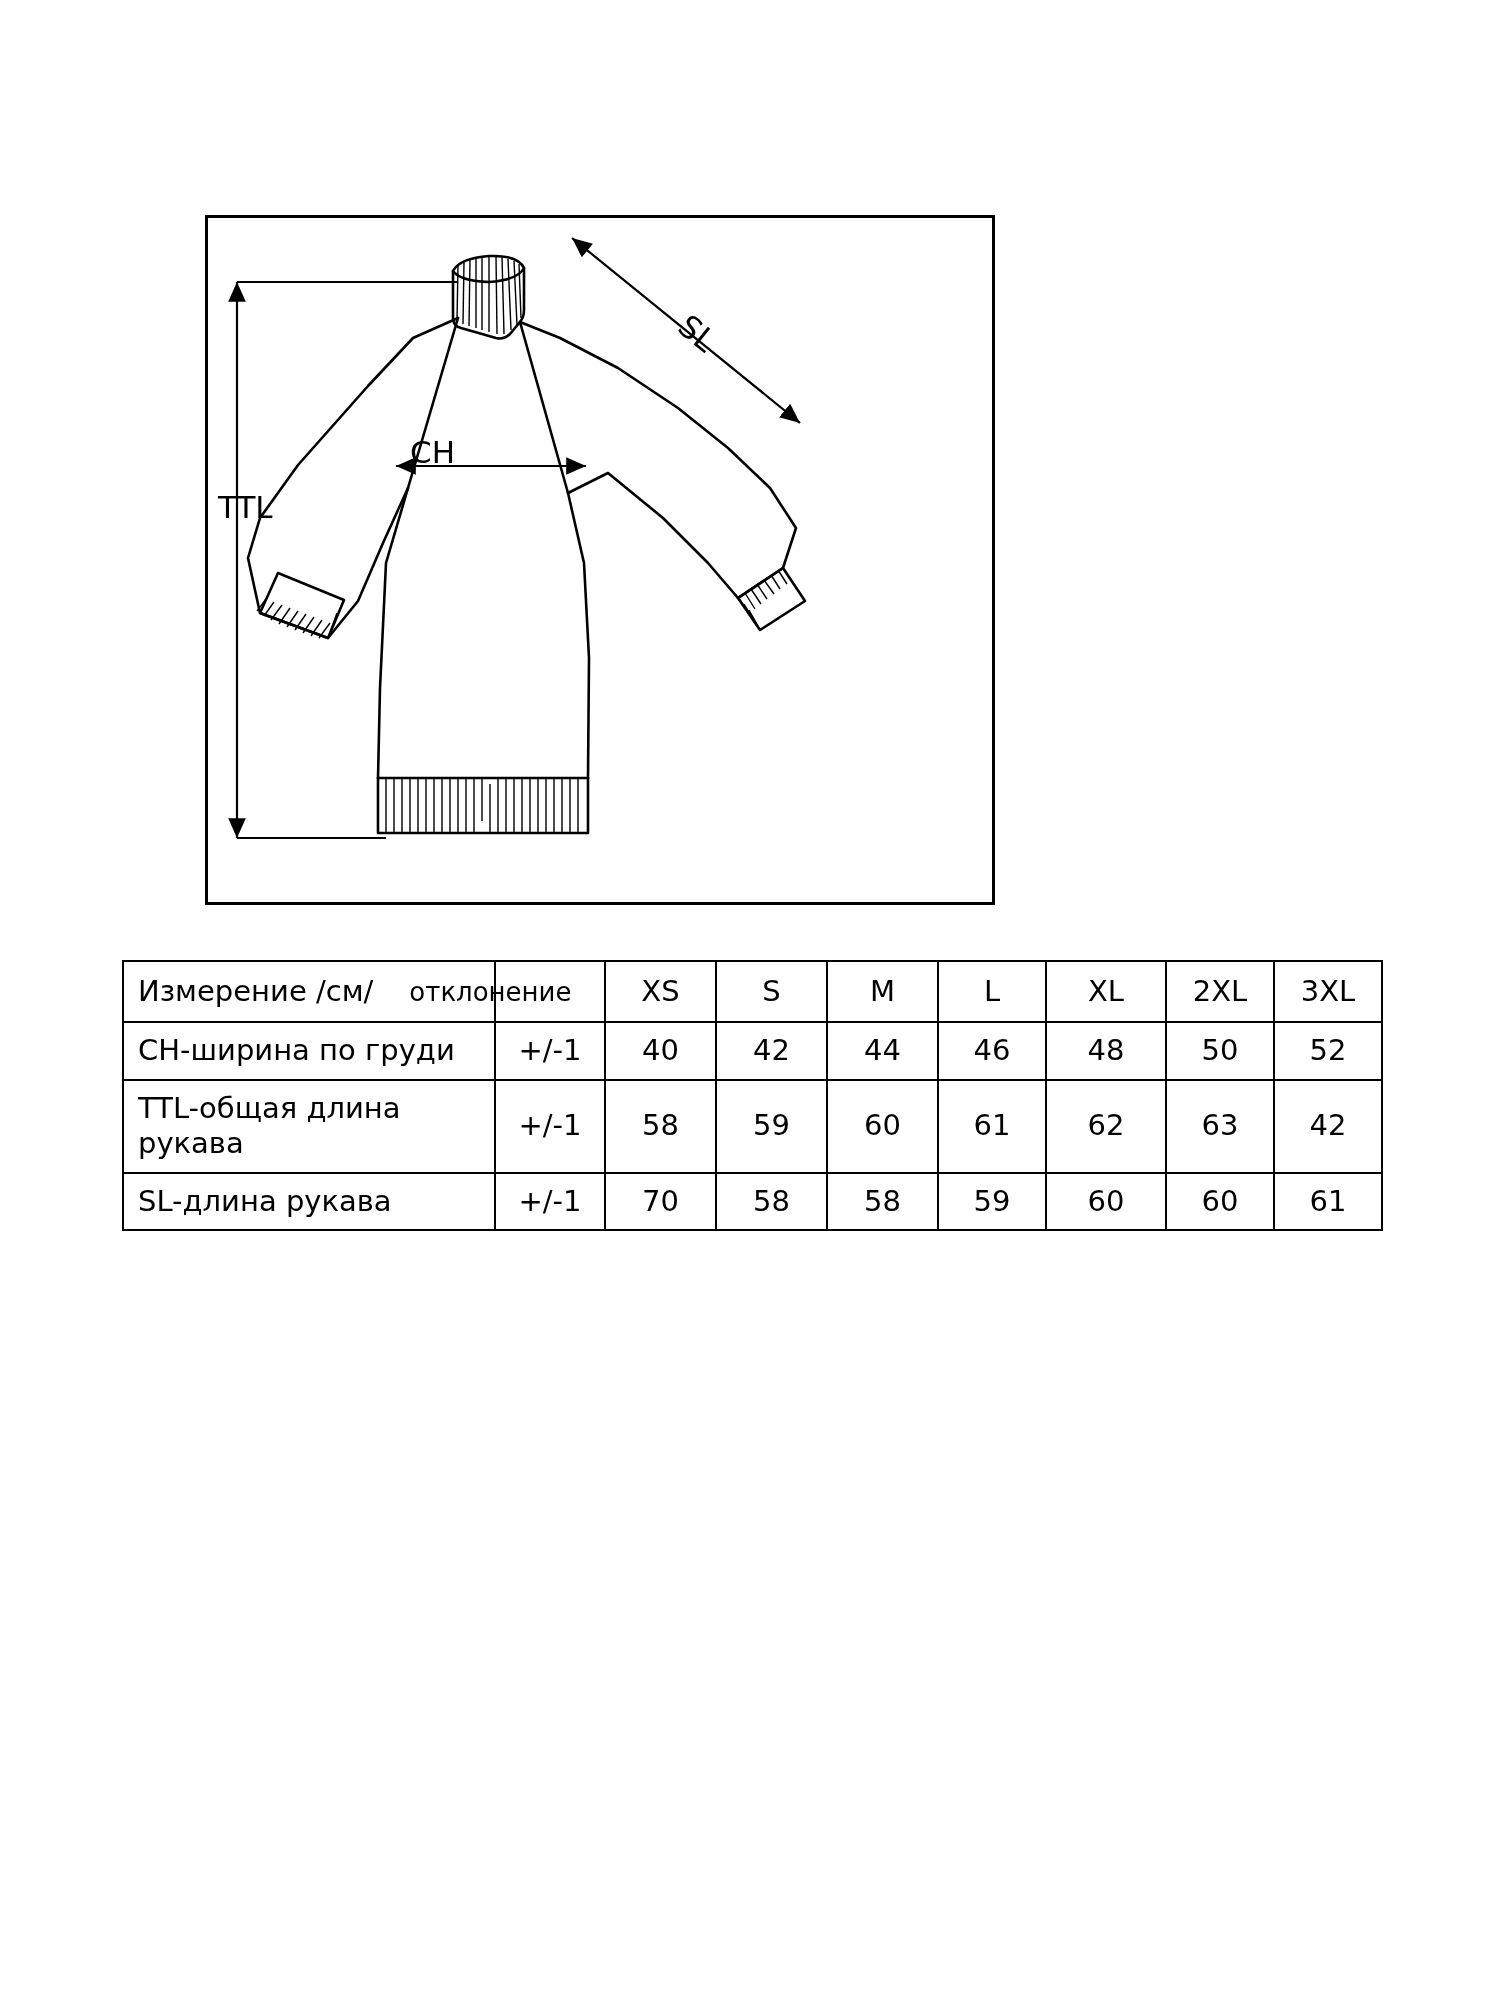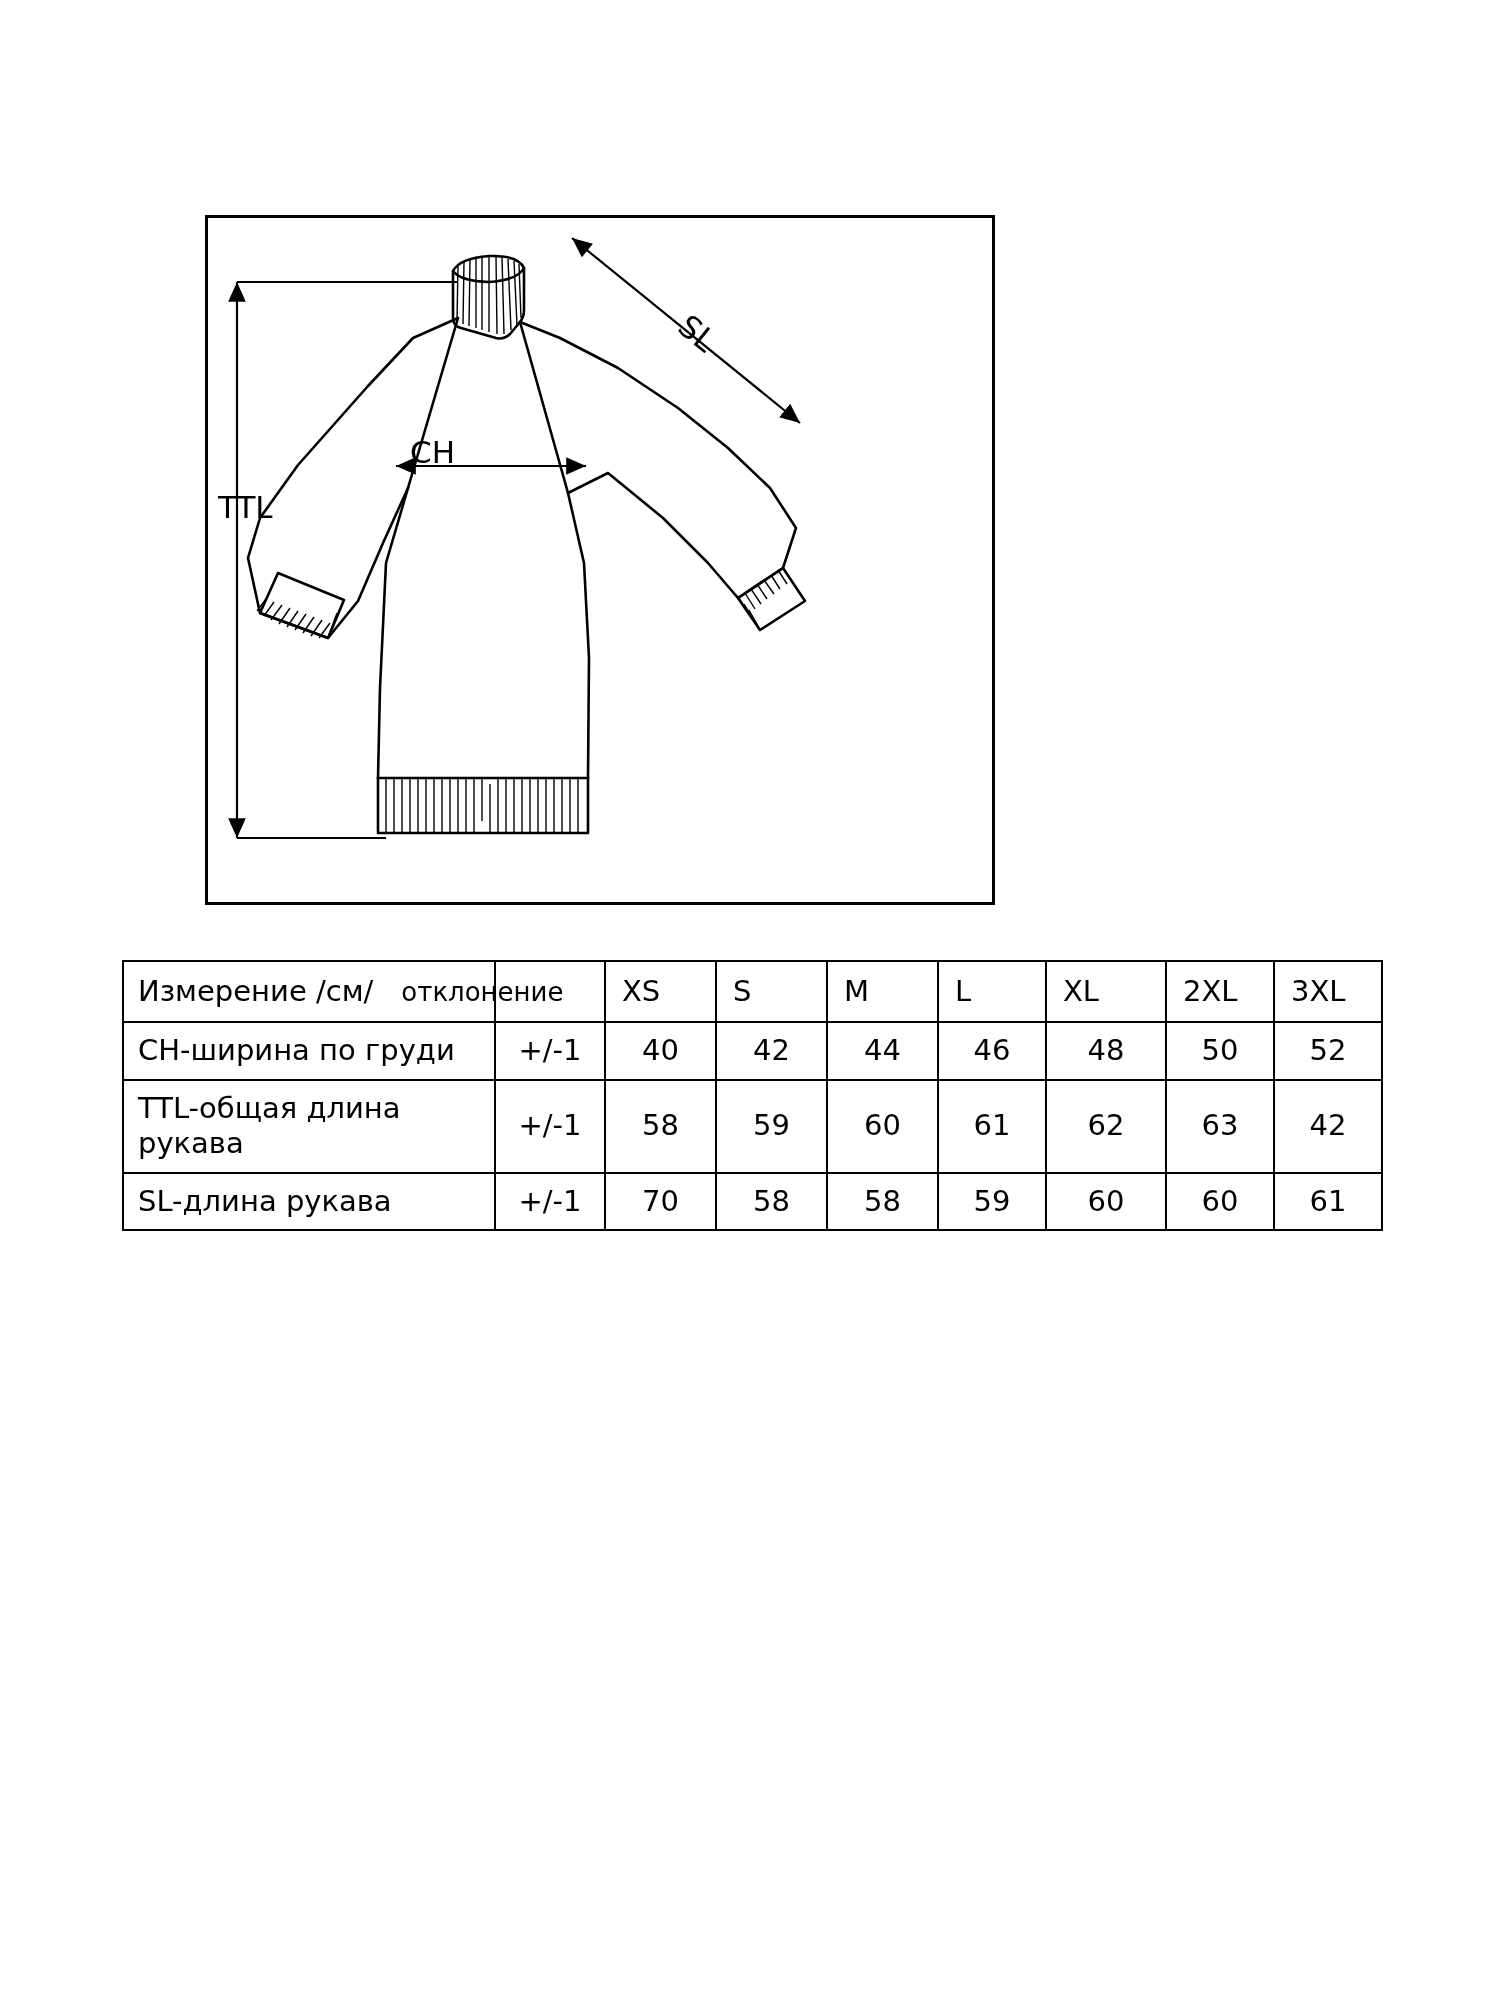--- a/index.html
+++ b/index.html
@@ -59,24 +59,25 @@
   .col-size-2xl{ width: 108px; }
   .col-size-3xl{ width: 108px; }
 
   .hdr-measure {
     padding: 12px 0 12px 14px !important;
     font-size: 27px;
     white-space: nowrap;
   }
   .hdr-measure .dev-word {
     display: inline-block;
-    margin-left: 28px;
+    margin-left: 36px;
     font-size: 26px;
   }
   .hdr-size {
+    text-align: center;
     font-size: 33px;
     padding: 10px 16px !important;
   }
   .cell-measure {
     padding: 10px 0 10px 14px !important;
     font-size: 30px;
     line-height: 1.28;
   }
   .cell-dev {
     text-align: center;

